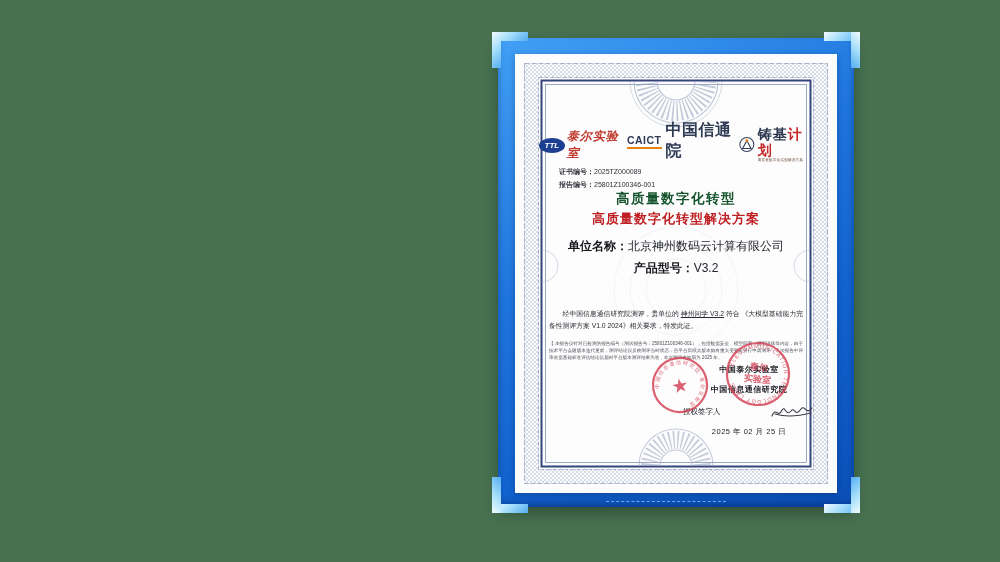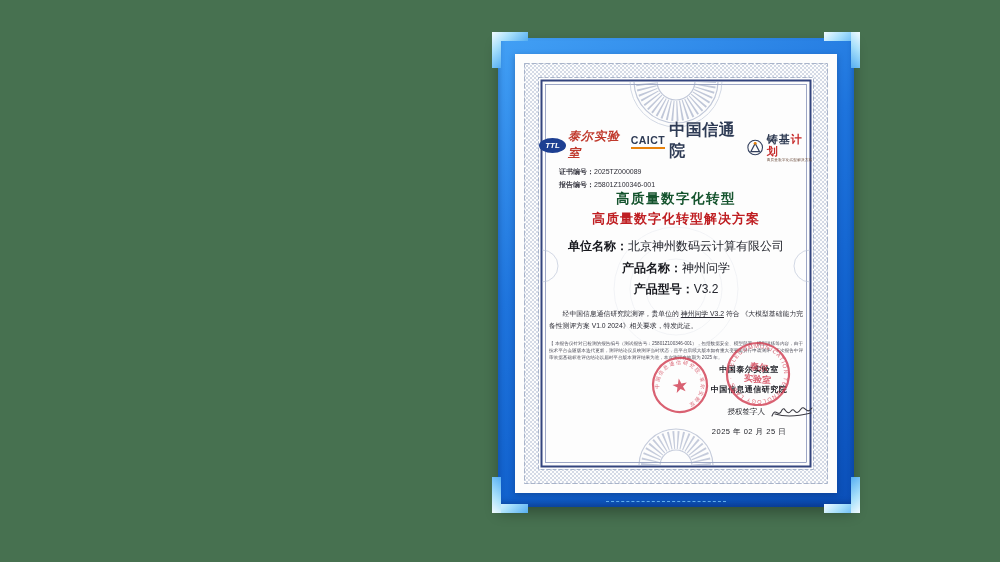--- a/index.html
+++ b/index.html
@@ -38,21 +38,21 @@
     align-items:flex-end;justify-content:space-between;}
   .tl-logo{display:flex;align-items:center;gap:2px;}
   .tl-ellipse{display:inline-flex;align-items:center;justify-content:center;width:28px;height:15px;
     background:#1d3f92;border-radius:50%;color:#fff;font-style:italic;font-weight:bold;font-size:8px;}
   .tl-name{color:#c0392c;font-style:italic;font-size:12px;font-weight:bold;letter-spacing:1px;}
   .caict{display:flex;align-items:center;gap:4px;margin-top:24px;}
   .caict-abbr{font-weight:900;font-size:10.5px;color:#2e3b55;letter-spacing:.5px;
     border-bottom:2px solid #e8820c;padding-bottom:1px;}
   .caict-name{font-weight:bold;font-size:16px;color:#2e3b55;letter-spacing:.5px;}
   .zhuji{display:flex;align-items:center;gap:3px;}
-  .zj-text .zj-main{font-weight:900;font-size:11px;letter-spacing:1px;line-height:1.1;font-family:Liberation Mono, monospace;}
+  .zj-text .zj-main{font-weight:900;font-size:14px;letter-spacing:1px;line-height:1.1;}
   .zj-dark{color:#2c3850;} .zj-red{color:#c62828;}
   .zj-tag{font-size:3.6px;color:#6a4a3a;letter-spacing:.2px;white-space:nowrap;}
 
   .cert-nums{position:absolute;left:44px;top:111px;font-size:7px;color:#2f2f38;line-height:13px;}
   .cert-nums b{font-weight:bold;color:#3a3a44;}
 
   .title1{position:absolute;left:0;top:136px;width:100%;text-align:center;
     font-size:13.5px;font-weight:700;color:#14532d;letter-spacing:1.5px;}
   .title2{position:absolute;left:0;top:156px;width:100%;text-align:center;
     font-size:13px;font-weight:900;color:#bf1e22;letter-spacing:1px;}
@@ -63,21 +63,21 @@
 
   .body-p{position:absolute;left:34px;top:254px;width:254px;font-size:6.8px;line-height:1.7;
     color:#2a2a33;text-indent:2em;text-align:justify;}
   .body-p .prod{text-decoration:underline;}
 
   .fine{position:absolute;left:34px;top:286px;width:254px;font-size:4.6px;line-height:1.55;
     color:#4c4c58;text-align:justify;}
 
   .issuer{position:absolute;left:168px;top:310px;width:132px;text-align:center;color:#1c1d24;z-index:2;}
   .issuer .i1,.issuer .i2{font-size:8px;font-weight:bold;margin-bottom:8.5px;letter-spacing:.5px;}
-  .sig-row{display:flex;align-items:center;justify-content:flex-end;gap:4px;margin-bottom:6px;}
+  .sig-row{display:flex;align-items:center;justify-content:space-between;gap:4px;margin-bottom:6px;}
   .sig-lbl{font-size:7.5px;}
   .date{font-size:7.5px;letter-spacing:.5px;}
 
   .stamp{position:absolute;z-index:3;opacity:.82;pointer-events:none;}
   .stamp-l{left:134px;top:300px;transform:rotate(-10deg);}
   .stamp-r{left:208px;top:285px;transform:rotate(6deg);}
 </style>
 </head>
 <body>
 
@@ -161,22 +161,20 @@
         <div><b>报告编号：</b><span>25801Z100346-001</span></div>
       </div>
 
       <div class="title1">高质量数字化转型</div>
       <div class="title2">高质量数字化转型解决方案</div>
 
       <div class="info">
         <div class="row">
           <span class="lbl">单位名称：</span><span>北京神州数码云计算有限公司</span></div>
         <div class="row">
-          <span class="lbl">产品名称：</span><span>神州问学</span></div>
-        <div class="row">
           <span class="lbl">产品型号：</span><span>V3.2</span></div>
       </div>
 
       <div class="body-p">
         <span>经中国信息通信研究院测评，贵单位的 </span><span class="prod">神州问学 V3.2</span><span> 符合 《大模型基础能力完备性测评方案 V1.0 2024》相关要求，特发此证。</span>
       </div>
 
       <div class="fine">【 本报告仅针对已检测的报告编号（测试报告号：25801Z100346-001），包括数据安全、模型部署、模型训练等内容，由于技术平台会随版本迭代更新，测评结论仅反映测评当时状态，且平台后续大版本如有重大变更需另行申请测评，下次报告中评审依据基础标准评估结论以届时平台版本测评结果为准，本次测评有效期为 2025 年。</div>
 
       <div class="issuer">

